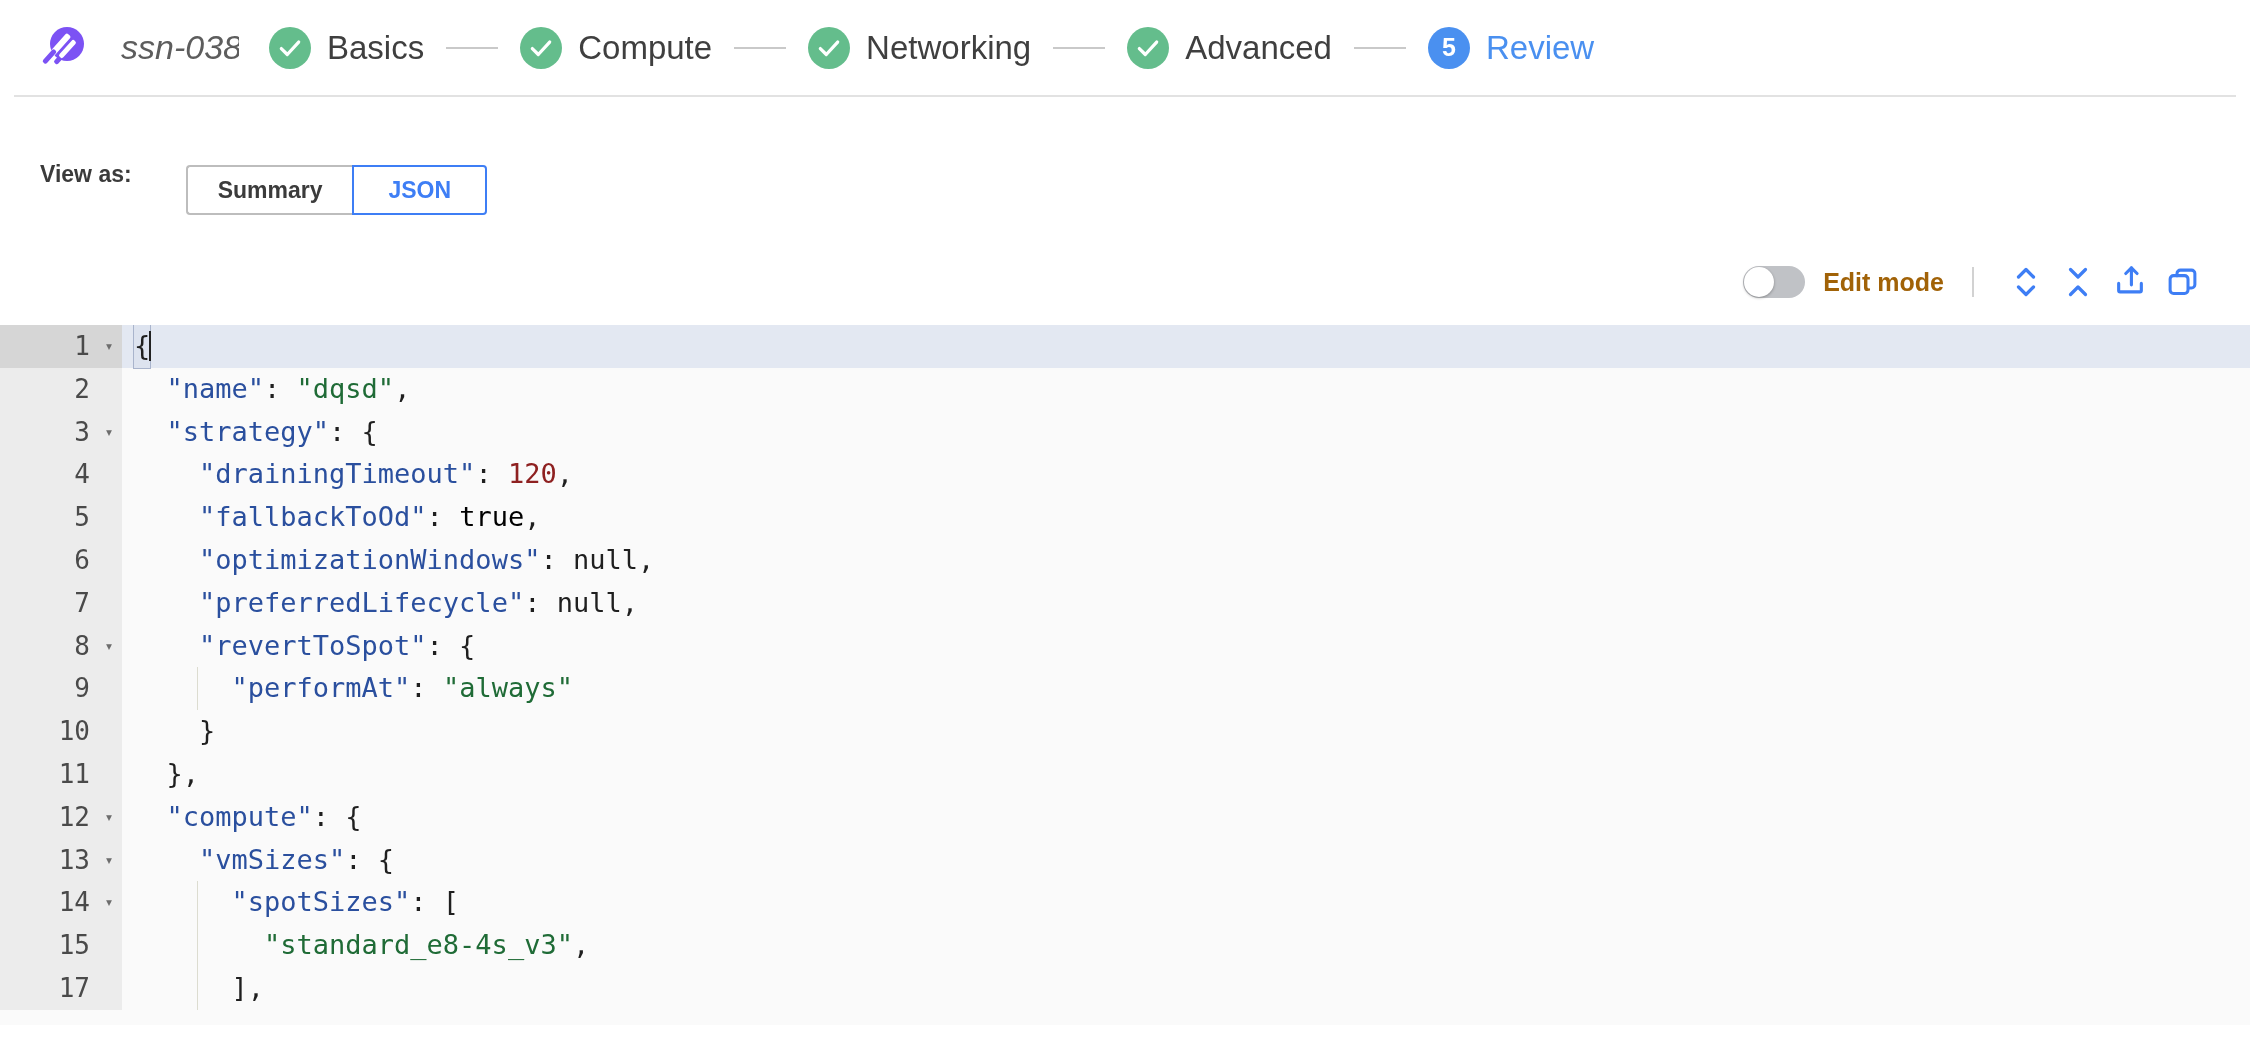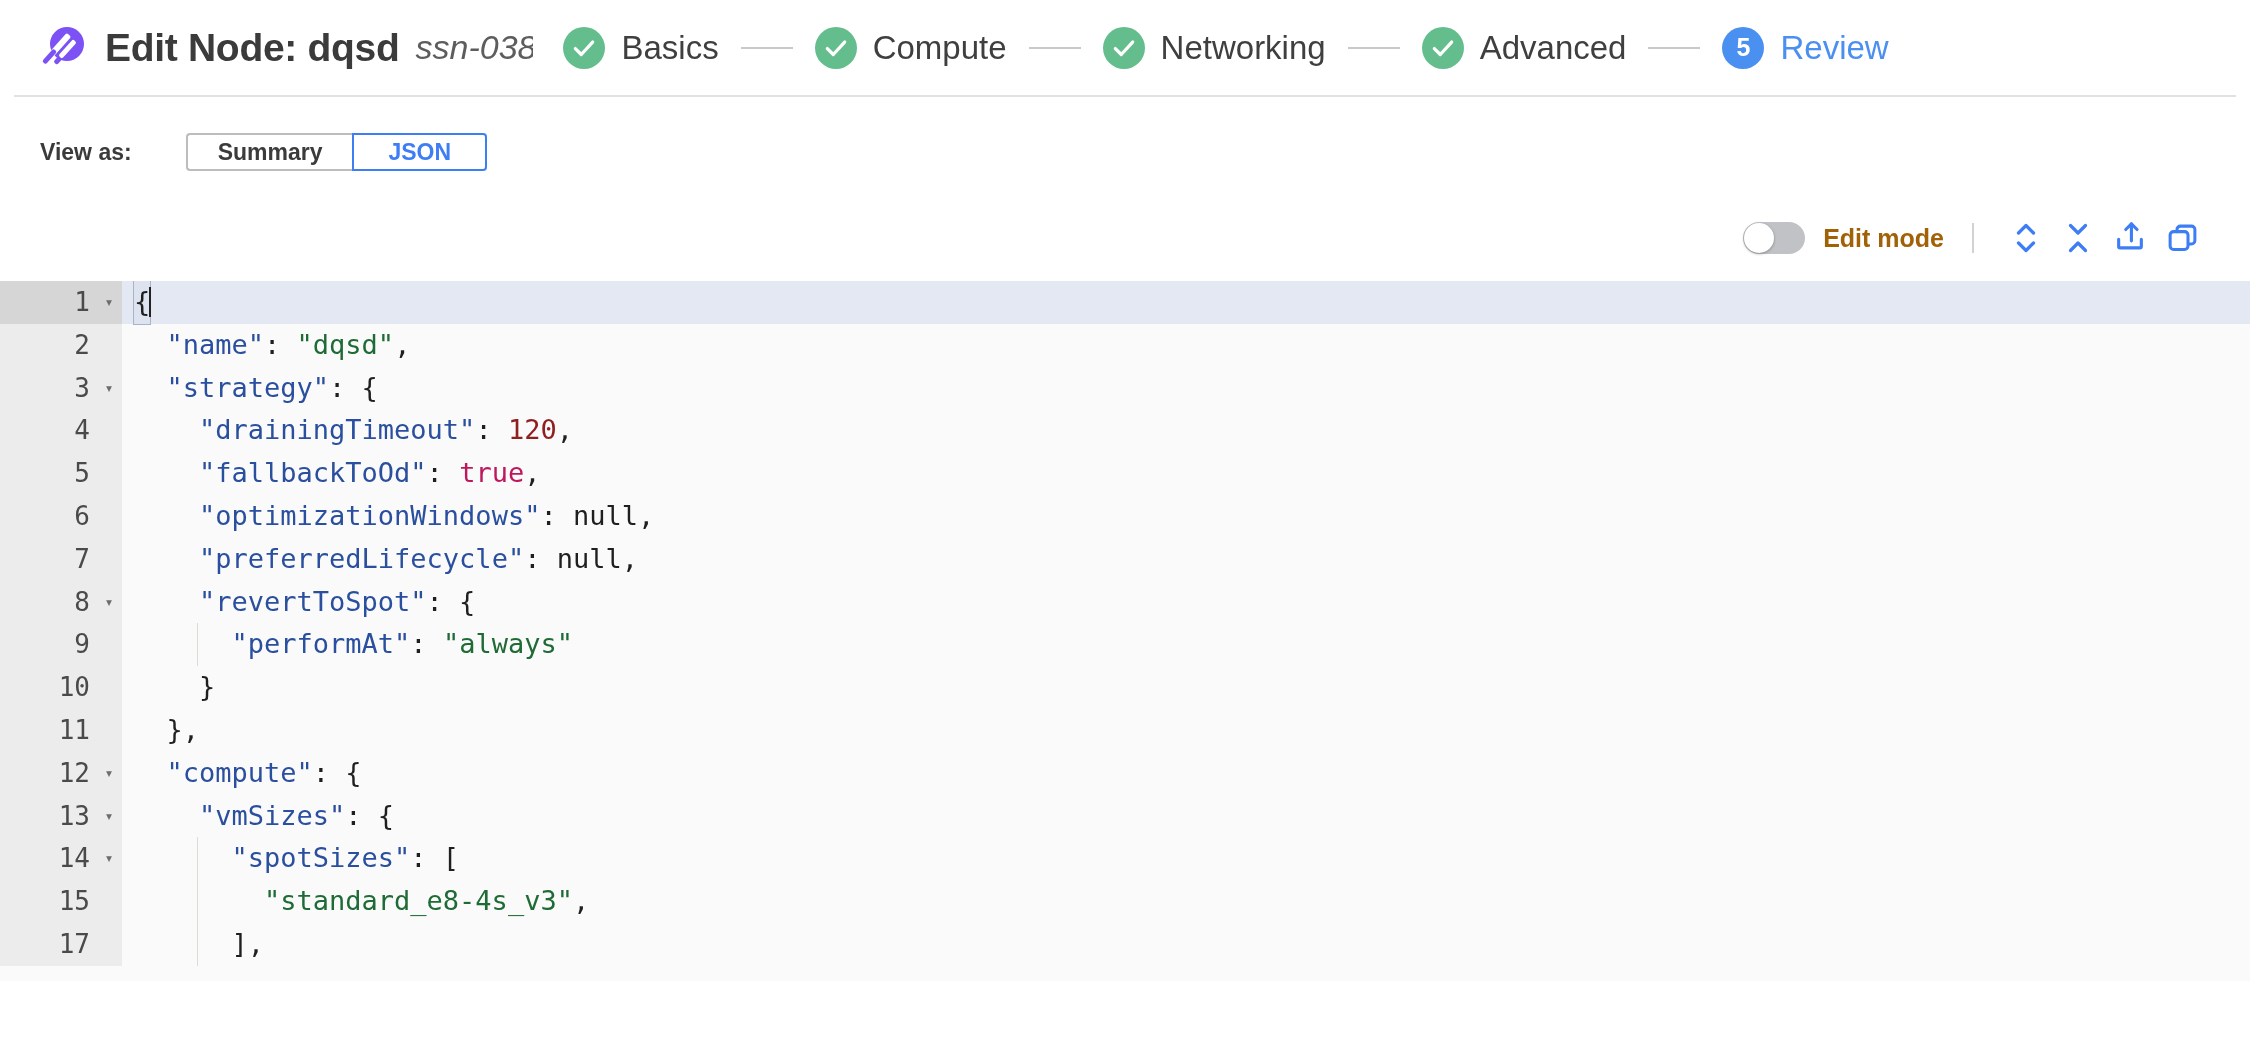--- a/index.html
+++ b/index.html
@@ -115,21 +115,22 @@
   }
   .viewas-label {
     font-size: 23px;
     font-weight: bold;
     color: #3b3b3b;
     margin-right: 54px;
   }
   .segmented {
     display: flex;
     align-items: stretch;
-    height: 38px;
+    height: 50px;
+    margin-top: 32px;
   }
   .seg-btn {
     display: flex;
     align-items: center;
     justify-content: center;
     padding: 0 30px;
     font-size: 23px;
     font-weight: bold;
     background: #ffffff;
     border: 2px solid #bdbdbd;
@@ -246,21 +247,21 @@
   }
   .guide {
     position: absolute;
     top: 0; bottom: 0;
     width: 1px;
     background: #dcdcd0;
   }
   .k { color: #2a4f9e; }
   .s { color: #1f6b36; }
   .n { color: #8e2020; }
-  .b { color: #be185d; }
+  .b { color: #000000; }
   .nul { color: #1f1f1f; }
   .p { color: #1f1f1f; }
   .bracket-hl {
     outline: 1px solid #a9b4cc;
     background: #dde3ef;
   }
   .caret {
     display: inline-block;
     width: 2px;
     height: 30px;
@@ -275,21 +276,20 @@
 <div class="header">
 
   <div class="logo">
     <div class="logo-circle"></div>
     <div class="logo-slash s1"></div>
     <div class="logo-slash s2"></div>
     <div class="logo-slash s3"></div>
     <div class="logo-slash s4"></div>
   </div>
 
-  <div class="title-main">Edit Node: dqsd</div>
   <div class="title-sub">ssn-038</div>
 
   <div class="stepper" id="stepper">
       <div class="step">
         <div class="step-badge done">
           <svg viewBox="0 0 24 24" fill="none" stroke="#ffffff" stroke-width="3" stroke-linecap="round" stroke-linejoin="round">
             <polyline points="4,12.5 9.5,18 20,6.5"></polyline>
           </svg>
         </div>
         <div class="step-label">Basics</div>

